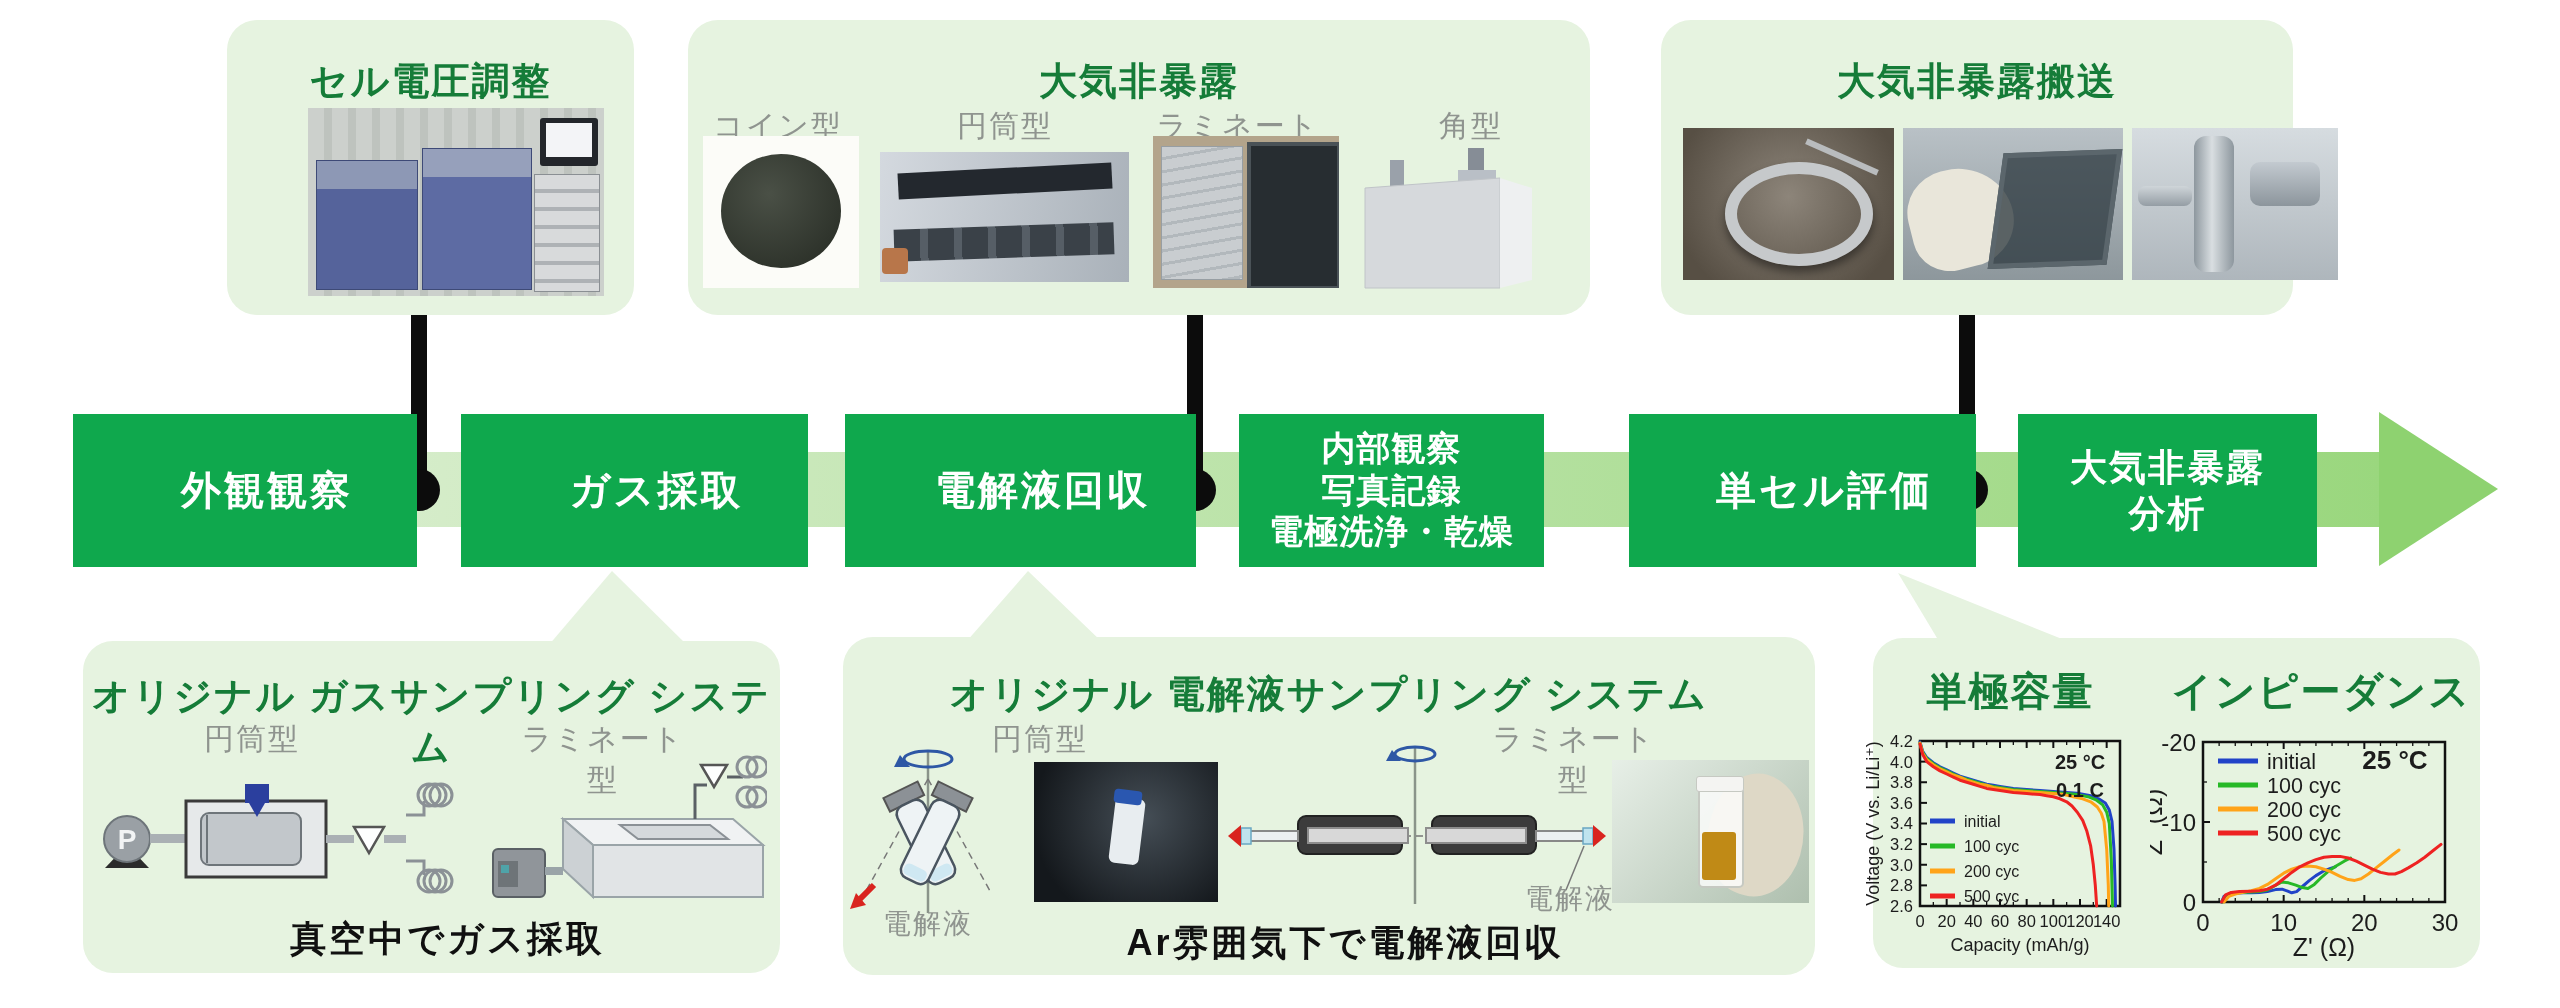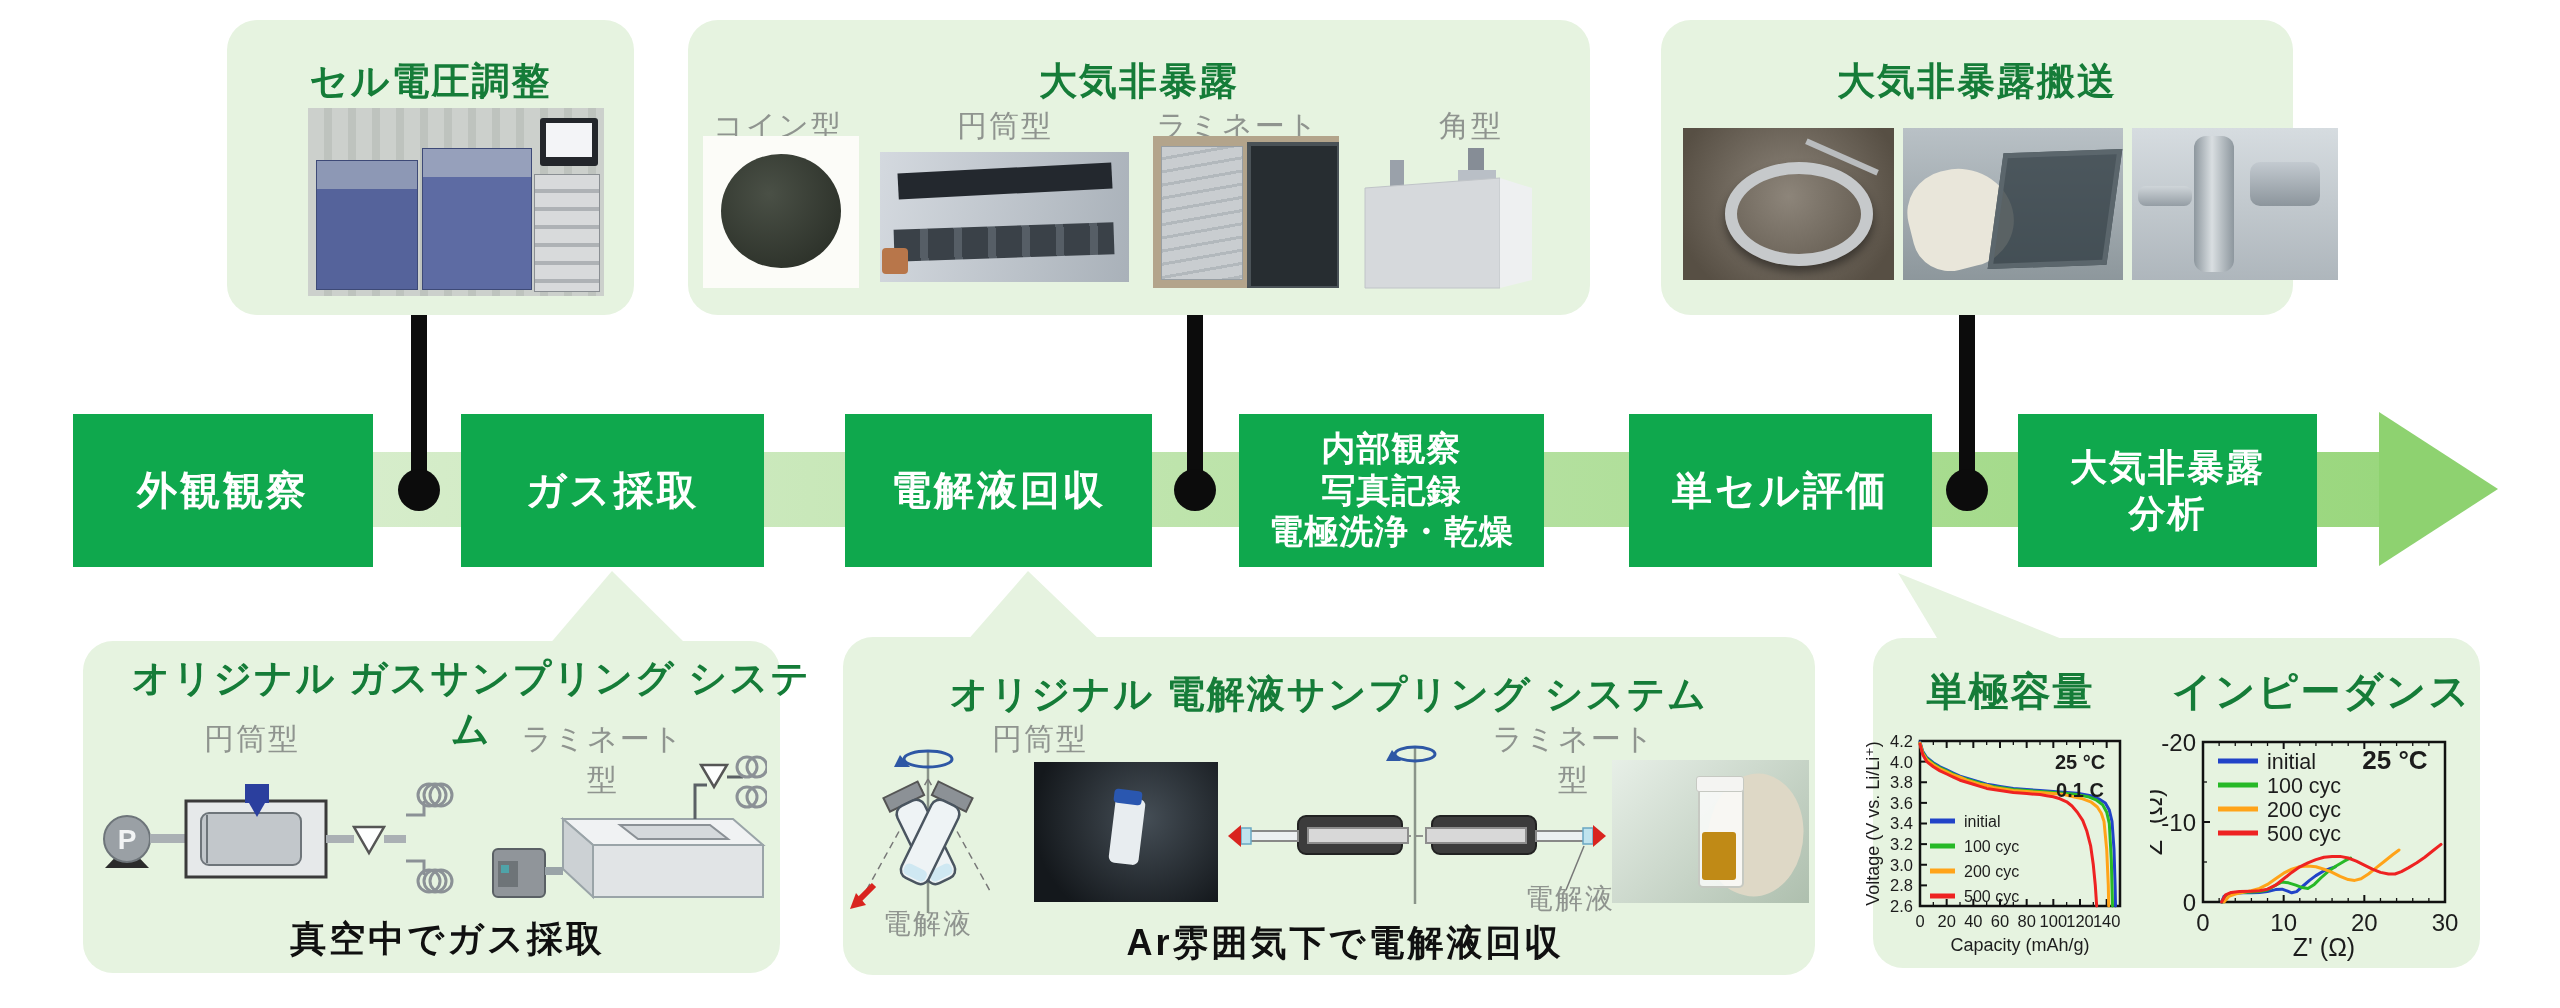--- a/index.html
+++ b/index.html
@@ -7,21 +7,21 @@
          font-family:"Liberation Sans","DejaVu Sans",sans-serif;}
   .abs{position:absolute;}
   .panel{position:absolute;background:#e6f3e0;border-radius:30px;}
   .panel-title{position:absolute;left:0;width:100%;text-align:center;
                font-size:38px;font-weight:bold;color:#157c38;letter-spacing:2px;}
   .type-label{position:absolute;text-align:center;font-size:30px;color:#8f948f;letter-spacing:2px;font-family:Liberation Serif, serif;}
   .flow-box{position:absolute;top:414px;height:153px;background:#0fa84d;display:flex;
             flex-direction:column;align-items:center;justify-content:center;color:#fff;
             font-weight:bold;text-align:center;}
   .flow-box .ln{line-height:1.22;}
-  .fs1{font-size:40px;letter-spacing:3px;}
+  .fs1{font-size:40px;letter-spacing:3px;padding-left:44px;}
   .fs2{font-size:34px;letter-spacing:1px;}
   .fs3{font-size:37px;letter-spacing:2px;}
   .caption{position:absolute;left:0;width:100%;text-align:center;font-size:36px;
            font-weight:bold;color:#101010;letter-spacing:3px;padding-left:16px;}
   .photo{position:absolute;overflow:hidden;}
   .chart-svg{position:absolute;}
   svg text{font-family:"Liberation Sans","DejaVu Sans",sans-serif;}
 </style>
 </head>
 <body>
@@ -122,21 +122,21 @@
   </div>
   <div class="flow-box fs1" style="left:1629px;width:303px;">
     <div class="ln">単セル評価</div>
   </div>
   <div class="flow-box fs3" style="left:2018px;width:299px;">
     <div class="ln">大気非暴露</div>
     <div class="ln">分析</div>
   </div>
 
   <div class="panel" style="left:83px;top:641px;width:697px;height:332px;">
-    <div class="panel-title" style="top:12px;margin-left:40px;">オリジナル ガスサンプリング システム</div>
+    <div class="panel-title" style="top:30px;">オリジナル ガスサンプリング システム</div>
     <div class="type-label" style="left:104px;top:78px;width:130px;">円筒型</div>
     <div class="type-label" style="left:430px;top:78px;width:180px;">ラミネート型</div>
     <svg class="abs" style="left:12px;top:112px;" width="672" height="170" viewBox="0 0 672 170">
 
       <g>
         <polygon points="10,115 54,115 32,92" fill="#2b2b2b"></polygon>
         <circle cx="32" cy="86" r="23" fill="#9aa0a5" stroke="#6e757a" stroke-width="2"></circle>
         <text x="32" y="96" text-anchor="middle" font-size="28" font-weight="bold" fill="#f2f4f5">P</text>
       </g>
       <rect x="55" y="81" width="36" height="9" fill="#aab0b4"></rect>

